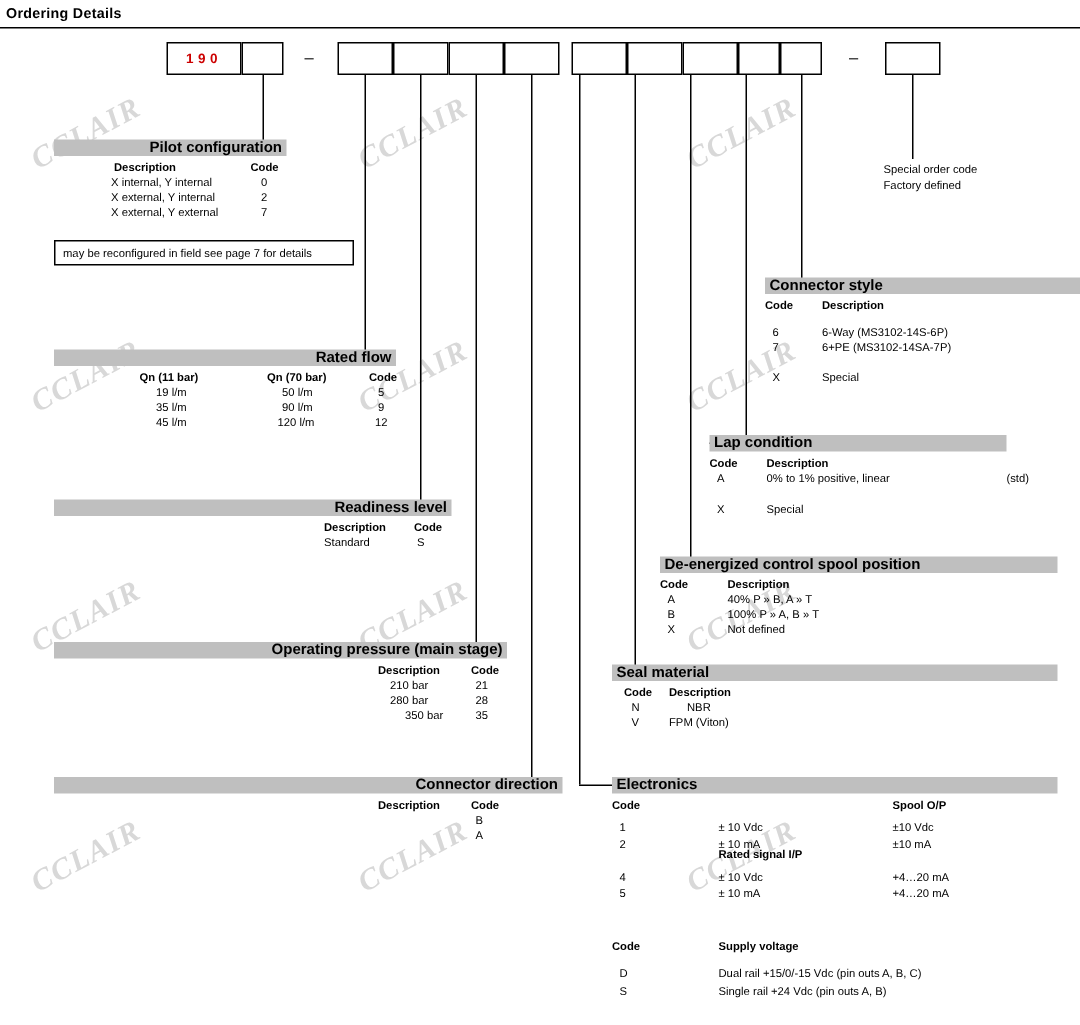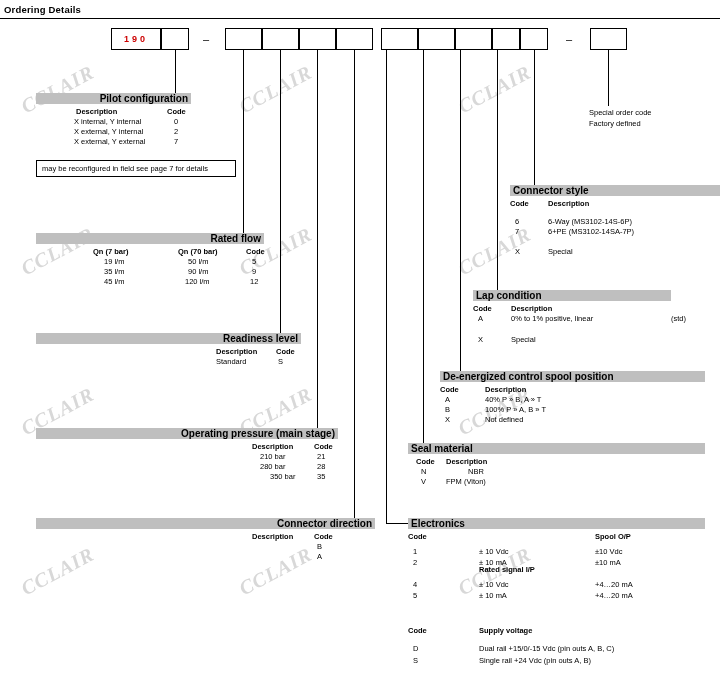--- a/index.html
+++ b/index.html
@@ -167,21 +167,21 @@
       <span class="c" style="left:138px;">7</span>
     </div>
   </div>
   <div class="note" style="left:36px;top:160px;width:200px;height:17px;">may be reconfigured in field see page 7 for details</div>
 
   <div class="bar" style="left:36px;top:233px;width:228px;">
     <span class="lbl">Rated flow</span>
   </div>
   <div class="tbl" style="left:36px;top:247px;width:240px;">
     <div class="row hdr">
-      <span class="c" style="left:57px;">Qn (7 bar)</span>
+      <span class="c" style="left:57px;">Qn (11 bar)</span>
       <span class="c" style="left:142px;">Qn (70 bar)</span>
       <span class="c" style="left:210px;">Code</span>
     </div>
     <div class="row">
       <span class="c" style="left:68px;">19 l/m</span>
       <span class="c" style="left:152px;">50 l/m</span>
       <span class="c" style="left:216px;">5</span>
     </div>
     <div class="row">
       <span class="c" style="left:68px;">35 l/m</span>
@@ -315,21 +315,21 @@
   <div class="bar left" style="left:408px;top:443px;width:297px;">
     <span class="lbl">Seal material</span>
   </div>
   <div class="tbl" style="left:408px;top:457px;width:300px;">
     <div class="row hdr">
       <span class="c" style="left:8px;">Code</span>
       <span class="c" style="left:38px;">Description</span>
     </div>
     <div class="row">
       <span class="c" style="left:13px;">N</span>
-      <span class="c" style="left:38px;padding-left:22px;">NBR</span>
+      <span class="c" style="left:28px;padding-left:22px;">NBR</span>
     </div>
     <div class="row">
       <span class="c" style="left:13px;">V</span>
       <span class="c" style="left:38px;">FPM (Viton)</span>
     </div>
   </div>
 
   <div class="bar left" style="left:408px;top:518px;width:297px;">
     <span class="lbl">Electronics</span>
   </div>

